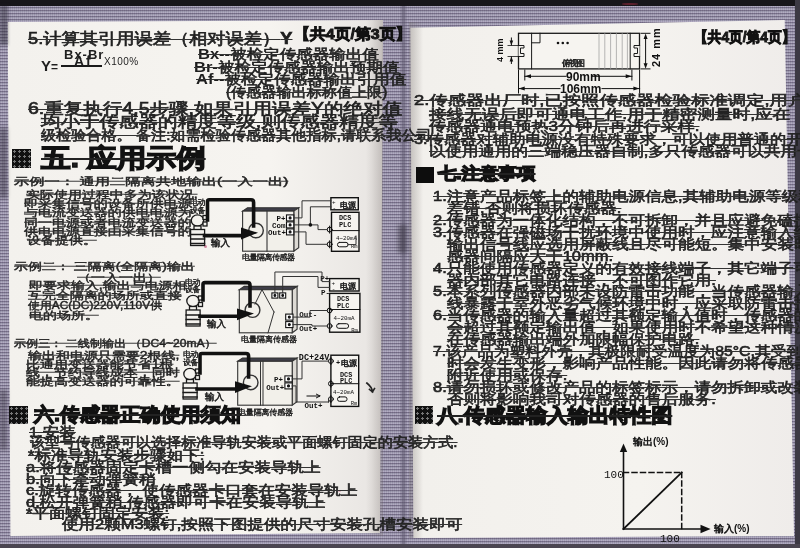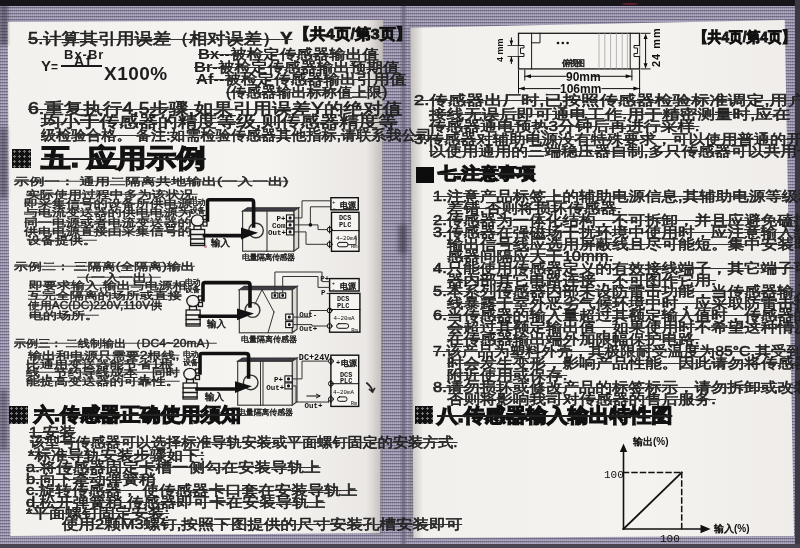--- a/index.html
+++ b/index.html
@@ -57,21 +57,21 @@
 
 <div style="position:absolute;left:398px;top:225px;width:9px;height:28px;background:rgba(52,48,60,.5);filter:blur(2px)"></div>
 
 <div class="ln" style="left:294px;top:25.5px;font-size:15px;font-weight:bold;-webkit-text-stroke:.9px #111;transform:scale(1.06,1.0);transform-origin:0 0">【共4页/第3页】</div>
 
 <div class="ln b" style="left:28px;top:31px">5.计算其引用误差（相对误差）<b>Y</b></div>
 
 <div class="ln" style="left:64px;top:48px;font-size:13px;font-weight:bold;letter-spacing:1px">Bx-Br</div>
 <div style="position:absolute;left:61px;top:65px;width:41px;height:2px;background:#1a1a1a"></div>
 <div class="ln" style="left:41px;top:58px;font-size:15px;font-weight:bold">Y<span style="font-size:12px">=</span></div>
-<div class="ln" style="left:104px;top:64px;font-size:19px;font-weight:bold;letter-spacing:.5px">X100%</div>
+<div class="ln" style="left:104px;top:57px;font-size:10px;font-weight:normal;letter-spacing:.5px">X100%</div>
 <div class="ln" style="left:74px;top:54px;font-size:14px;font-weight:bold;letter-spacing:2px">Af</div>
 
 <div class="ln m" style="left:198px;top:47.2px"><span class="lat" style="font-weight:bold">Bx--</span>被检定传感器输出值</div>
 <div class="ln m" style="left:194px;top:59.7px"><span class="lat" style="font-weight:bold">Br-</span>被检定传感器输出预期值</div>
 <div class="ln m" style="left:196px;top:72.2px"><span class="lat" style="font-weight:bold">Af--</span>被检定传感器输出引用值</div>
 <div class="ln m" style="left:226px;top:85.2px;transform:scale(1.08,1)">(传感器输出标称值上限)</div>
 
 <div class="ln b" style="left:28px;top:100.8px;transform:scale(1.22,1)">6.重复执行4,5步骤,如果引用误差Y的绝对值</div>
 <div class="ln b" style="left:41px;top:114.3px;transform:scale(1.22,1)">均小于传感器的精度等级,则传感器精度等</div>
 <div class="ln m" style="left:41px;top:128.2px;transform:scale(1.08,1)">级检验合格。 备注:如需检验传感器其他指标,请联系我公司.</div>

